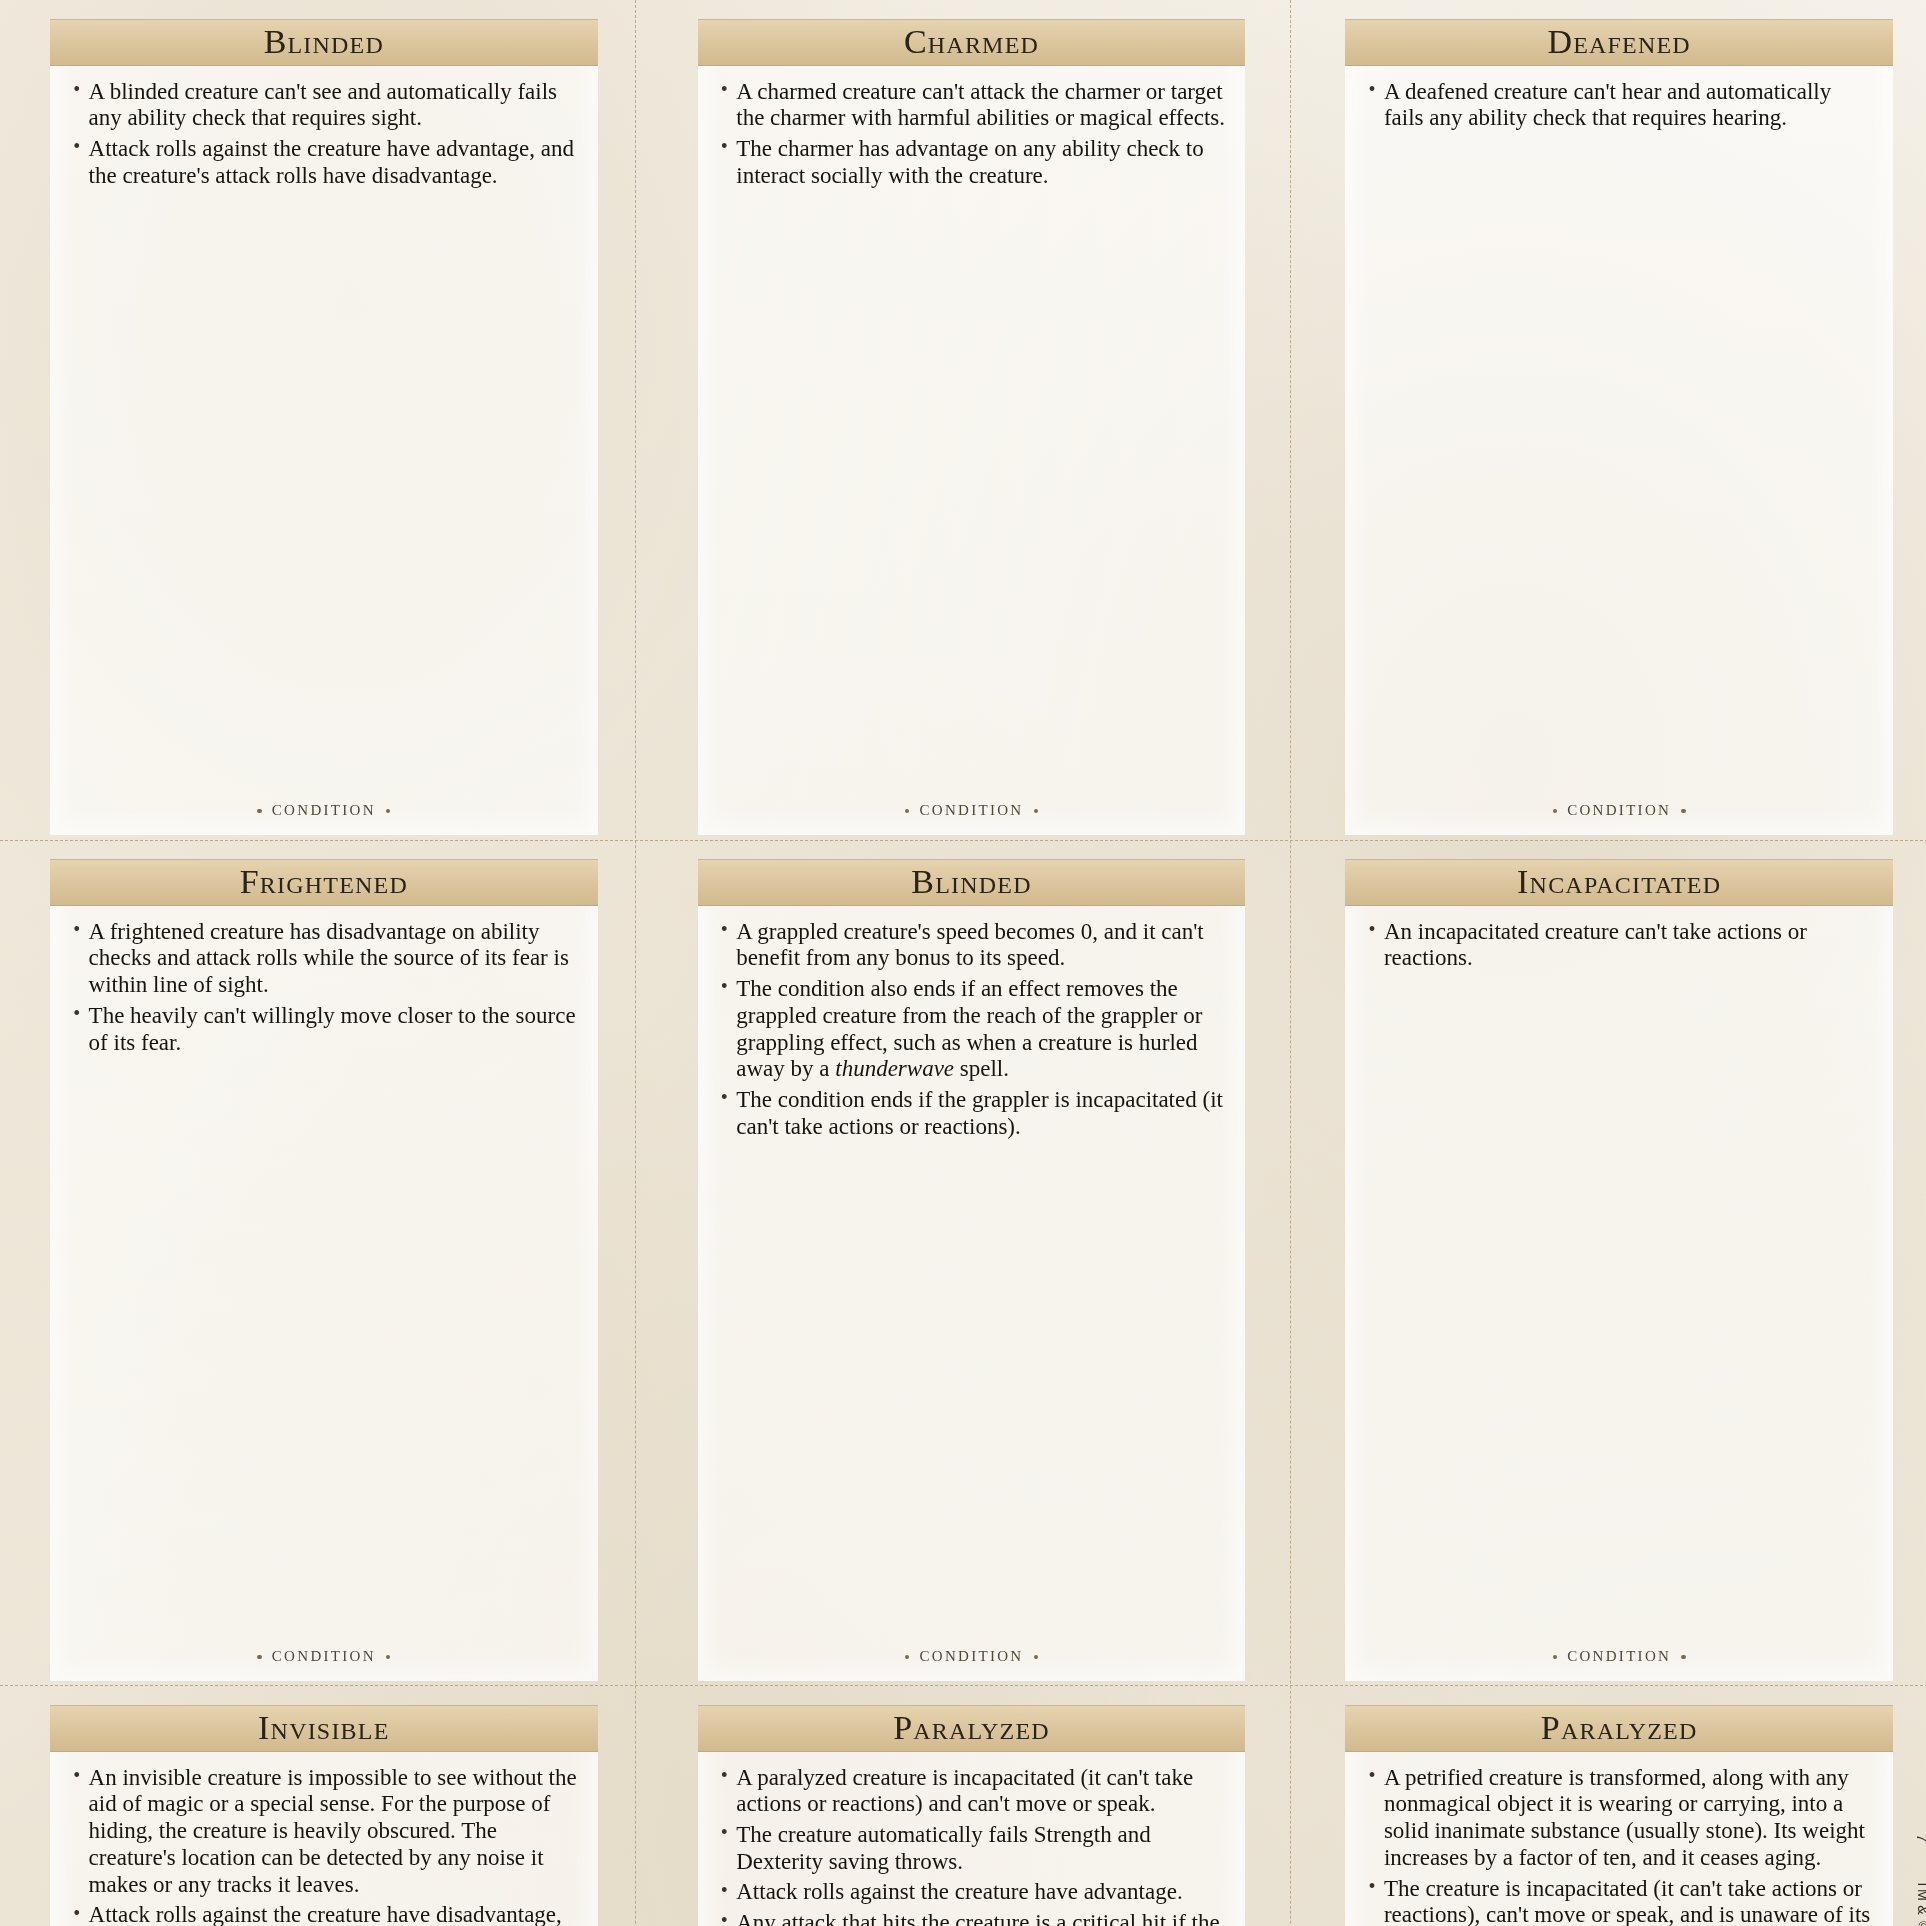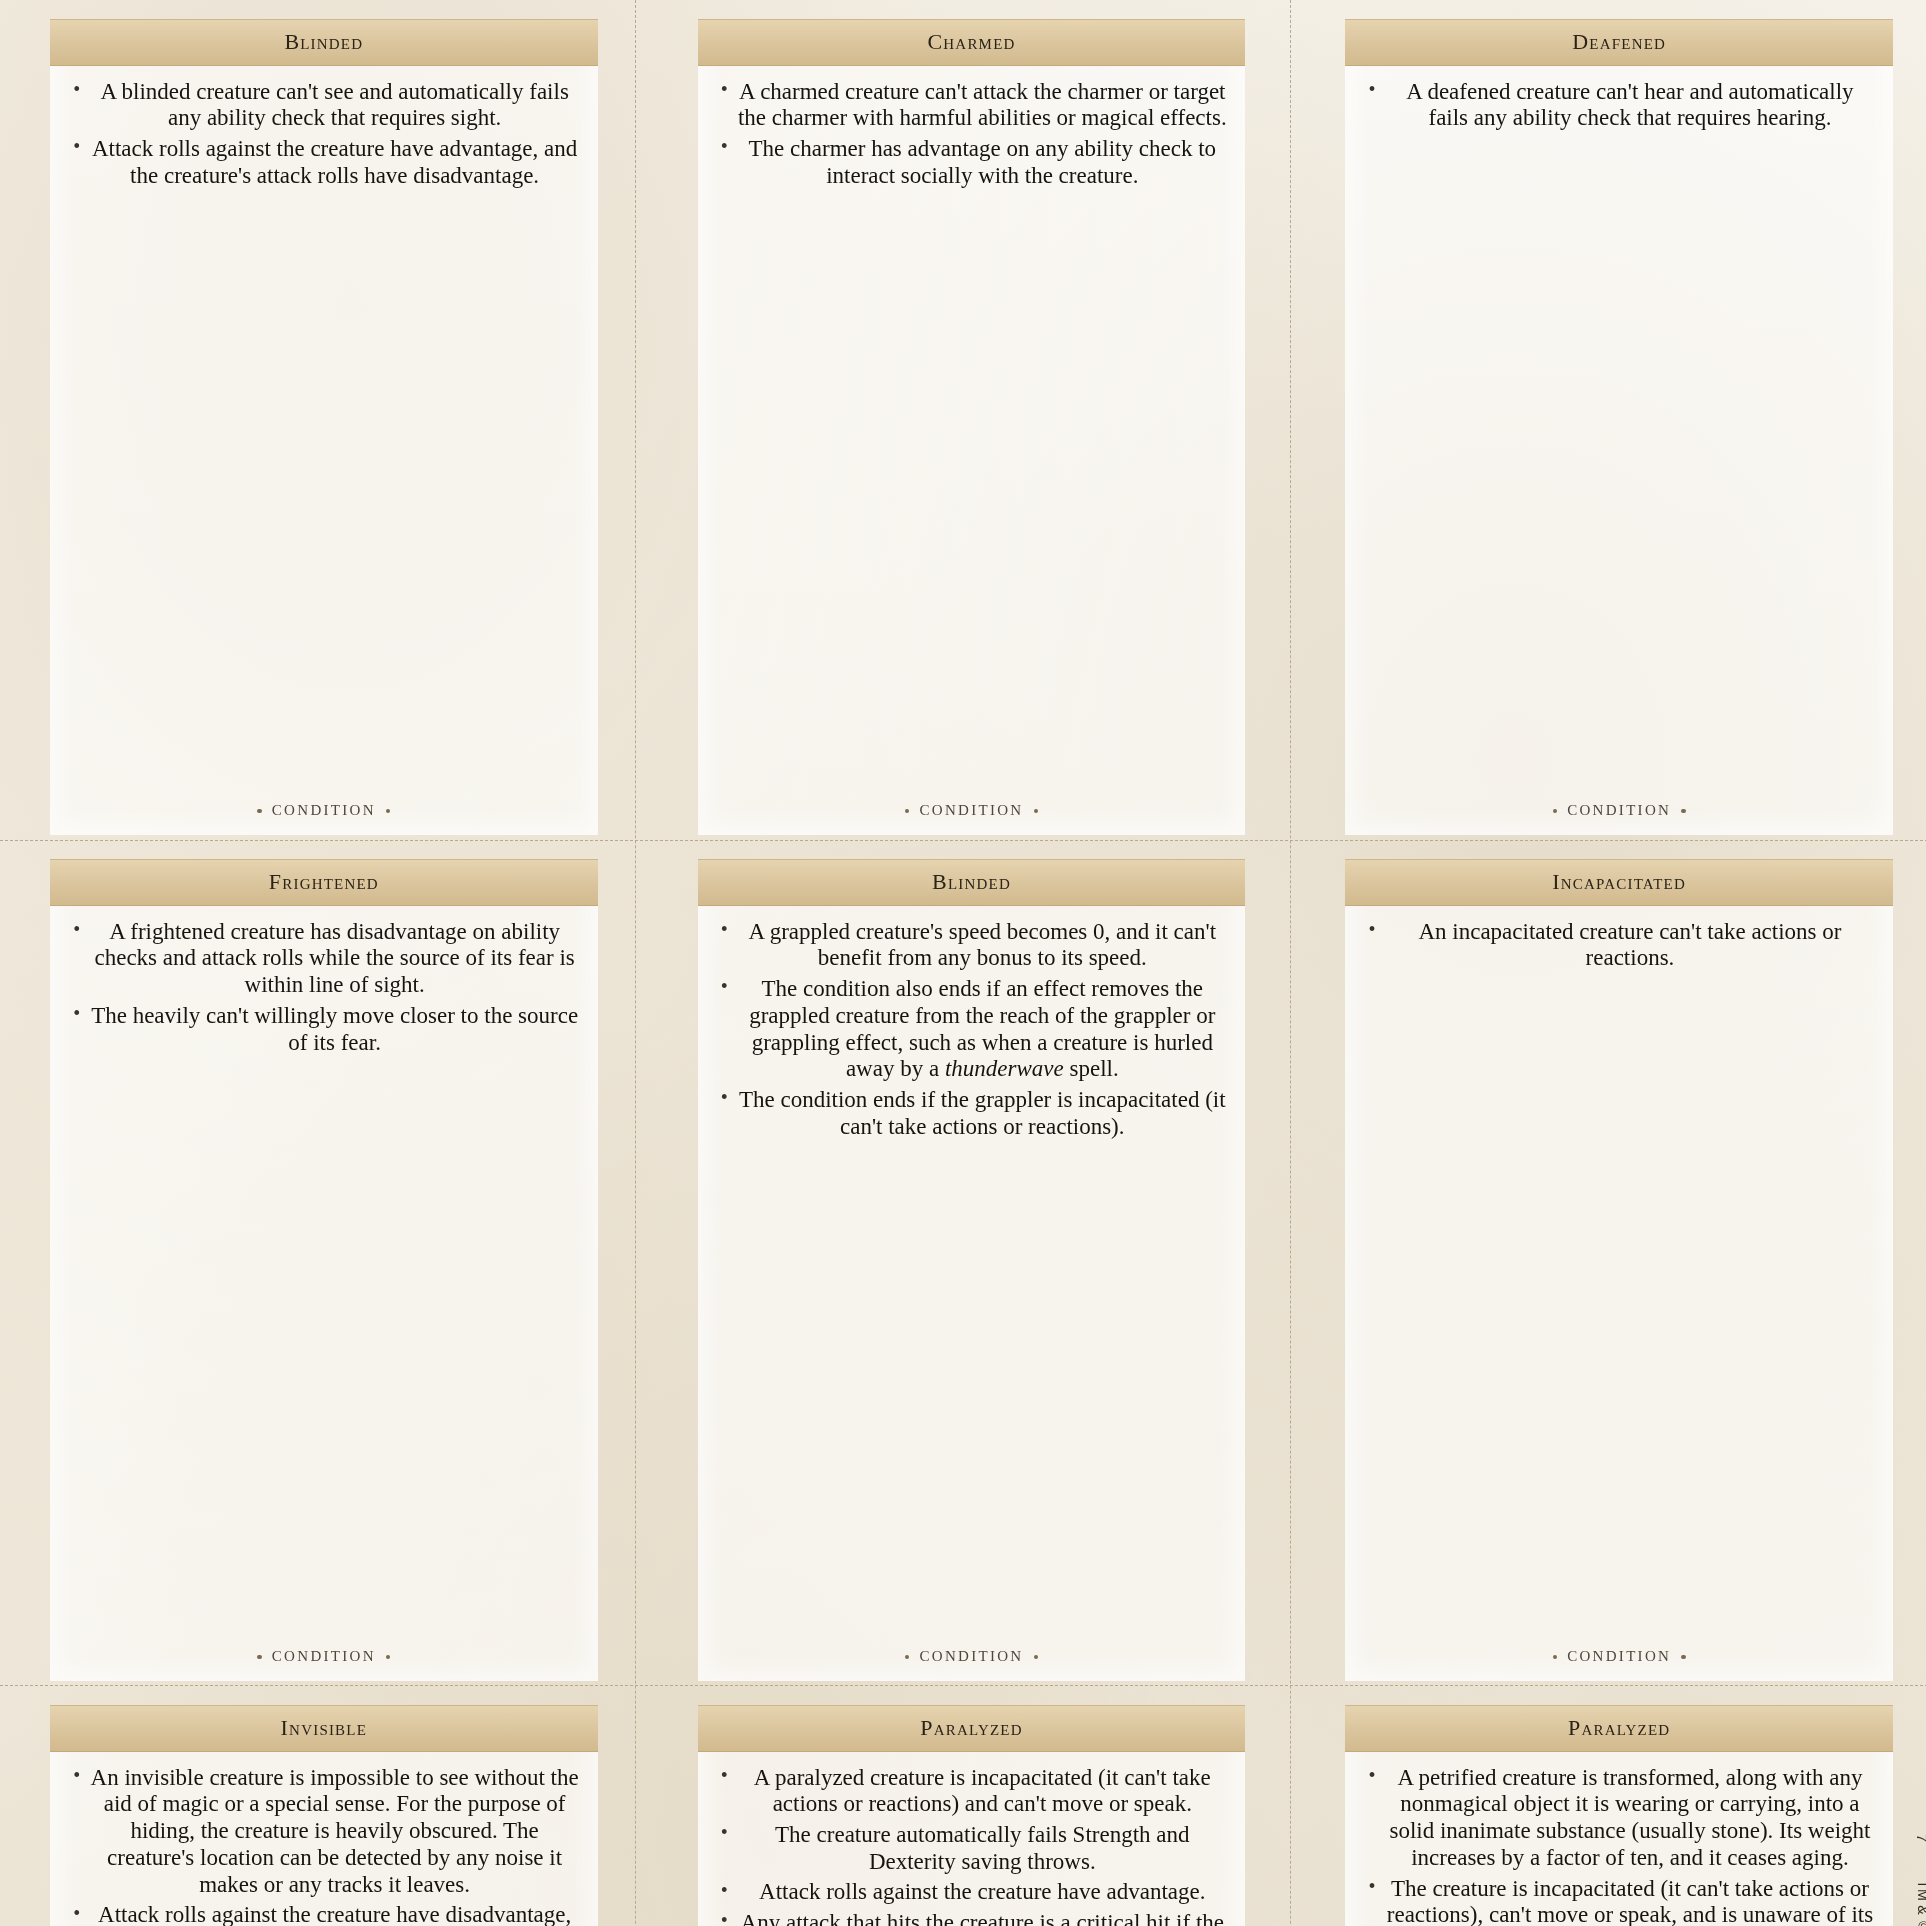--- a/index.html
+++ b/index.html
@@ -84,21 +84,21 @@
     border-top: 1.5px solid #cdb688;
     border-bottom: 1.5px solid #c4a97a;
     display: flex;
     align-items: center;
     justify-content: center;
     flex: 0 0 auto;
   }
   .card-title {
     font-family: "Liberation Serif", serif;
     font-variant: small-caps;
-    font-size: 22px;
+    font-size: 34px;
     letter-spacing: 1.2px;
     color: #2b2318;
     line-height: 1;
     white-space: nowrap;
   }
 
   .card-body {
     flex: 1 1 auto;
     padding: 13px 17px 0 17px;
     box-sizing: border-box;
@@ -110,21 +110,21 @@
     margin: 0;
     padding: 0;
   }
   ul.bullets > li {
     position: relative;
     padding-left: 21.6px;
     margin-bottom: 3.9px;
     font-size: 23px;
     line-height: 1.165;
     color: #17140f;
-    text-align: center;
+    text-align: left;
     hyphens: auto;
   }
   ul.bullets > li::before {
     content: "\2022";
     position: absolute;
     left: 6.2px;
     top: -0.8px;
     font-size: 20px;
     color: #3a332a;
   }

